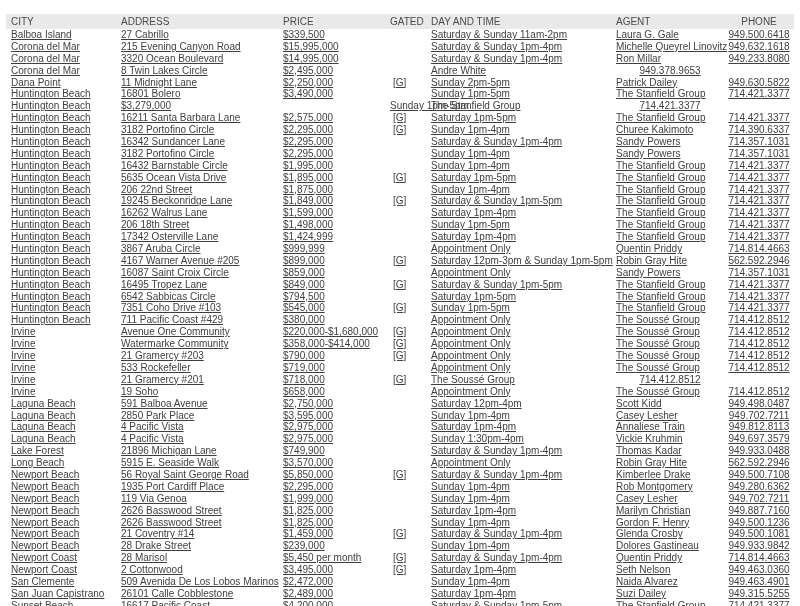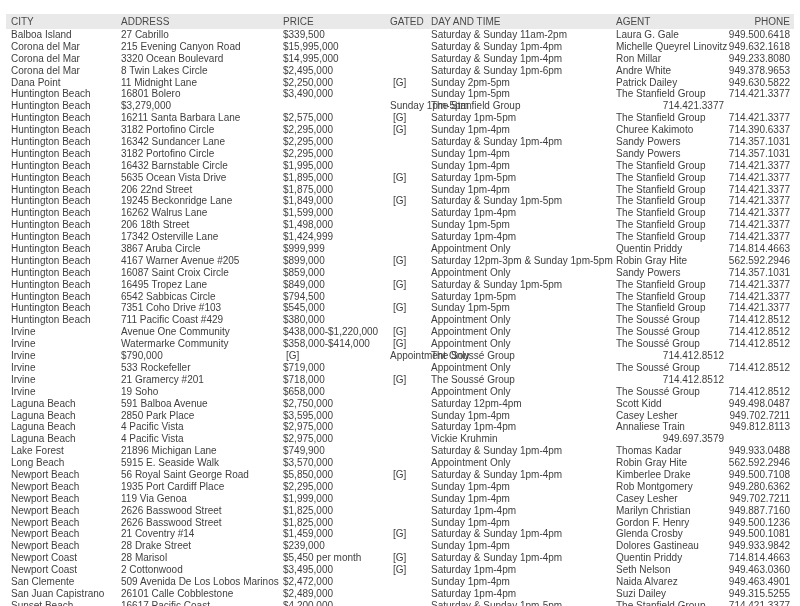--- a/index.html
+++ b/index.html
@@ -28,27 +28,28 @@
   .tbody {
     border-bottom: 1px solid #dddddd;
   }
   .tr {
     display: grid;
     grid-template-columns: 115px 162px 107px 41px 185px 112px 1fr;
     height: 11.9px;
     line-height: 11.9px;
     font-size: 10px;
     color: #3f3f3f;
+    text-decoration: underline;
   }
   .th, .td {
     white-space: nowrap;
   }
   .th.city, .td.city { padding-left: 5px; }
   .td.gated { padding-left: 3px; }
-  .th.phone, .td.phone { text-align: right; padding-right: 4px; }
+  .th.phone, .td.phone { text-align: center; padding-right: 4px; }
 </style>
 </head>
 <body>
 
 <div class="page">
   <div class="thead">
     <div class="th city">CITY</div>
     <div class="th address">ADDRESS</div>
     <div class="th price">PRICE</div>
     <div class="th gated">GATED</div>
@@ -82,21 +83,20 @@
     <div class="td gated"></div>
     <div class="td daytime">Saturday &amp; Sunday 1pm-4pm</div>
     <div class="td agent">Ron Millar</div>
     <div class="td phone">949.233.8080</div>
   </div>
       <div class="tr">
     <div class="td city">Corona del Mar</div>
     <div class="td address">8 Twin Lakes Circle</div>
     <div class="td price">$2,495,000</div>
     <div class="td gated"></div>
-    <div class="td daytime">Saturday &amp; Sunday 1pm-6pm</div>
     <div class="td agent">Andre White</div>
     <div class="td phone">949.378.9653</div>
   </div>
       <div class="tr">
     <div class="td city">Dana Point</div>
     <div class="td address">11 Midnight Lane</div>
     <div class="td price">$2,250,000</div>
     <div class="td gated">[G]</div>
     <div class="td daytime">Sunday 2pm-5pm</div>
     <div class="td agent">Patrick Dailey</div>
@@ -277,37 +277,38 @@
     <div class="td address">711 Pacific Coast #429</div>
     <div class="td price">$380,000</div>
     <div class="td gated"></div>
     <div class="td daytime">Appointment Only</div>
     <div class="td agent">The Soussé Group</div>
     <div class="td phone">714.412.8512</div>
   </div>
       <div class="tr">
     <div class="td city">Irvine</div>
     <div class="td address">Avenue One Community</div>
-    <div class="td price">$438,000-$1,220,000</div>
+    <div class="td price">$220,000-$1,680,000</div>
     <div class="td gated">[G]</div>
     <div class="td daytime">Appointment Only</div>
     <div class="td agent">The Soussé Group</div>
     <div class="td phone">714.412.8512</div>
   </div>
       <div class="tr">
     <div class="td city">Irvine</div>
     <div class="td address">Watermarke Community</div>
     <div class="td price">$358,000-$414,000</div>
     <div class="td gated">[G]</div>
     <div class="td daytime">Appointment Only</div>
     <div class="td agent">The Soussé Group</div>
     <div class="td phone">714.412.8512</div>
   </div>
       <div class="tr">
     <div class="td city">Irvine</div>
+    <div class="td address">21 Gramercy #203</div>
     <div class="td price">$790,000</div>
     <div class="td gated">[G]</div>
     <div class="td daytime">Appointment Only</div>
     <div class="td agent">The Soussé Group</div>
     <div class="td phone">714.412.8512</div>
   </div>
       <div class="tr">
     <div class="td city">Irvine</div>
     <div class="td address">533 Rockefeller</div>
     <div class="td price">$719,000</div>
@@ -358,20 +359,21 @@
     <div class="td gated"></div>
     <div class="td daytime">Saturday 1pm-4pm</div>
     <div class="td agent">Annaliese Train</div>
     <div class="td phone">949.812.8113</div>
   </div>
       <div class="tr">
     <div class="td city">Laguna Beach</div>
     <div class="td address">4 Pacific Vista</div>
     <div class="td price">$2,975,000</div>
     <div class="td gated"></div>
+    <div class="td daytime">Sunday 1:30pm-4pm</div>
     <div class="td agent">Vickie Kruhmin</div>
     <div class="td phone">949.697.3579</div>
   </div>
       <div class="tr">
     <div class="td city">Lake Forest</div>
     <div class="td address">21896 Michigan Lane</div>
     <div class="td price">$749,900</div>
     <div class="td gated"></div>
     <div class="td daytime">Saturday &amp; Sunday 1pm-4pm</div>
     <div class="td agent">Thomas Kadar</div>

